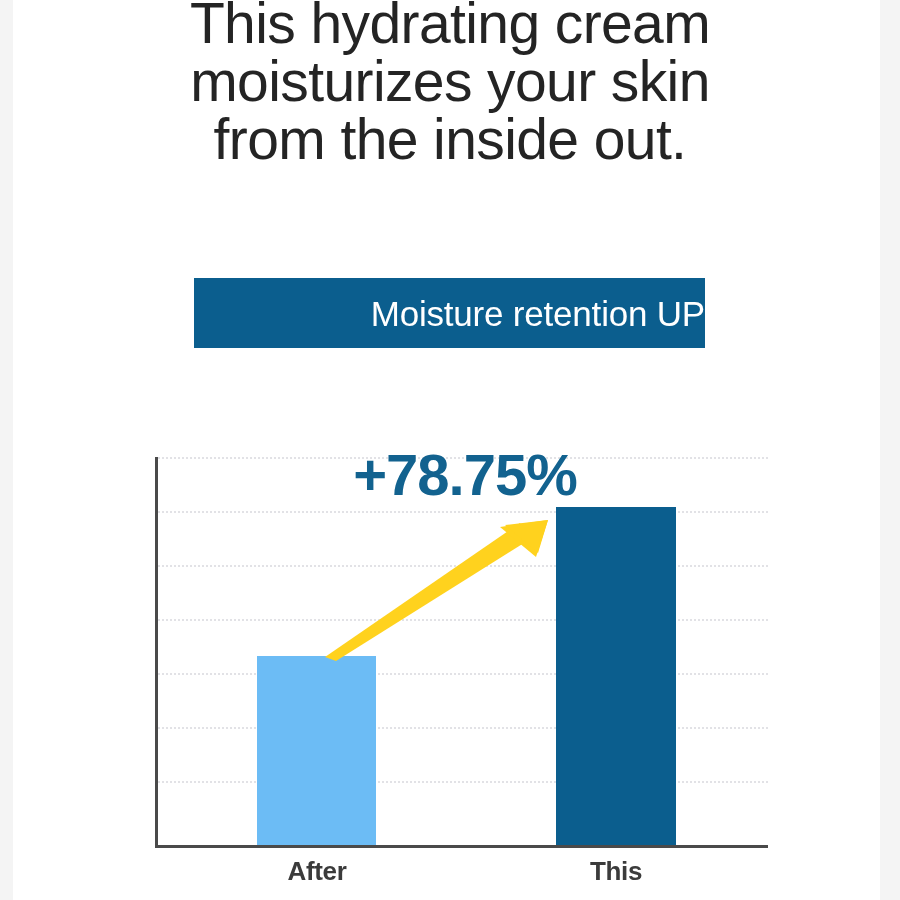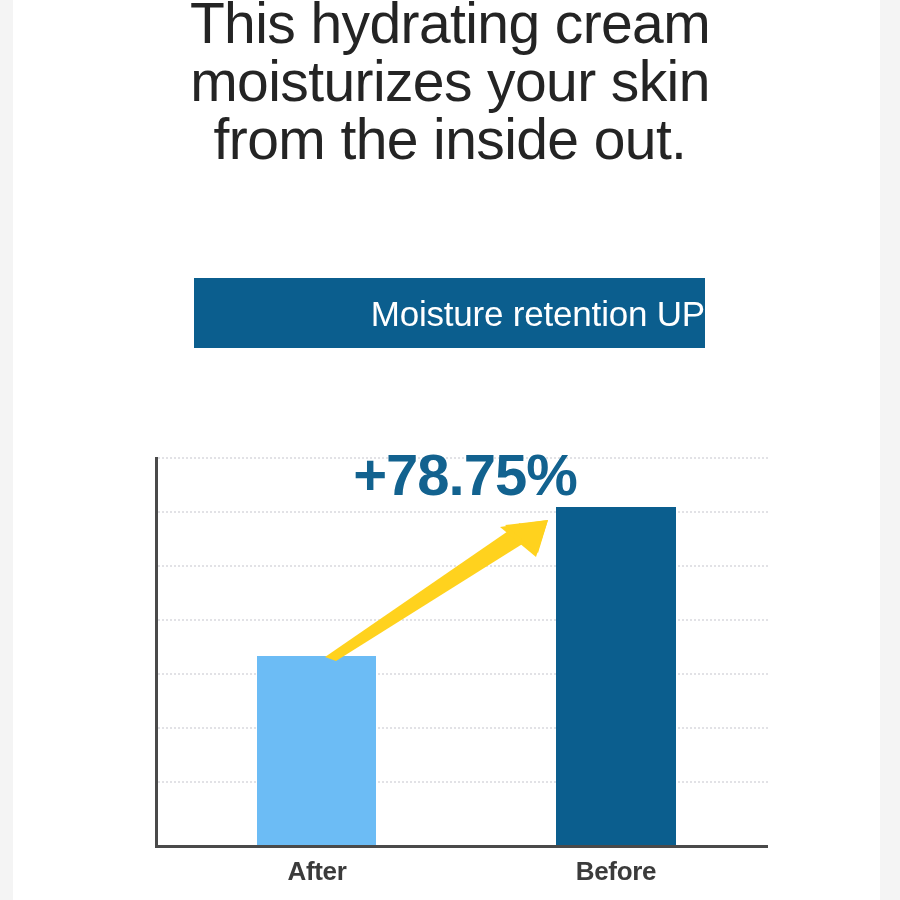--- a/index.html
+++ b/index.html
@@ -187,15 +187,15 @@
     <div class="bar" id="bar-before" style="height: 189px; top: 656px; background: rgb(108, 188, 245);"></div>
     <div class="bar" id="bar-after" style="height: 338px; top: 507px; background: rgb(11, 94, 142);"></div>
 
     <svg id="arrow-svg" viewBox="0 0 270 165">
       <polygon points="25,152 220,18 232,33 36,156" fill="#ffd21e"></polygon>
       <polygon points="248,15 200,22 236,52" fill="#ffd21e"></polygon>
       <polygon points="205,20 248,15 238,48" fill="#ffd21e"></polygon>
     </svg>
 
     <div class="cat-label" id="cat-before">After</div>
-    <div class="cat-label" id="cat-after">Before</div>
+    <div class="cat-label" id="cat-after">This</div>
   </div>
 </div>
 
 </body></html>

